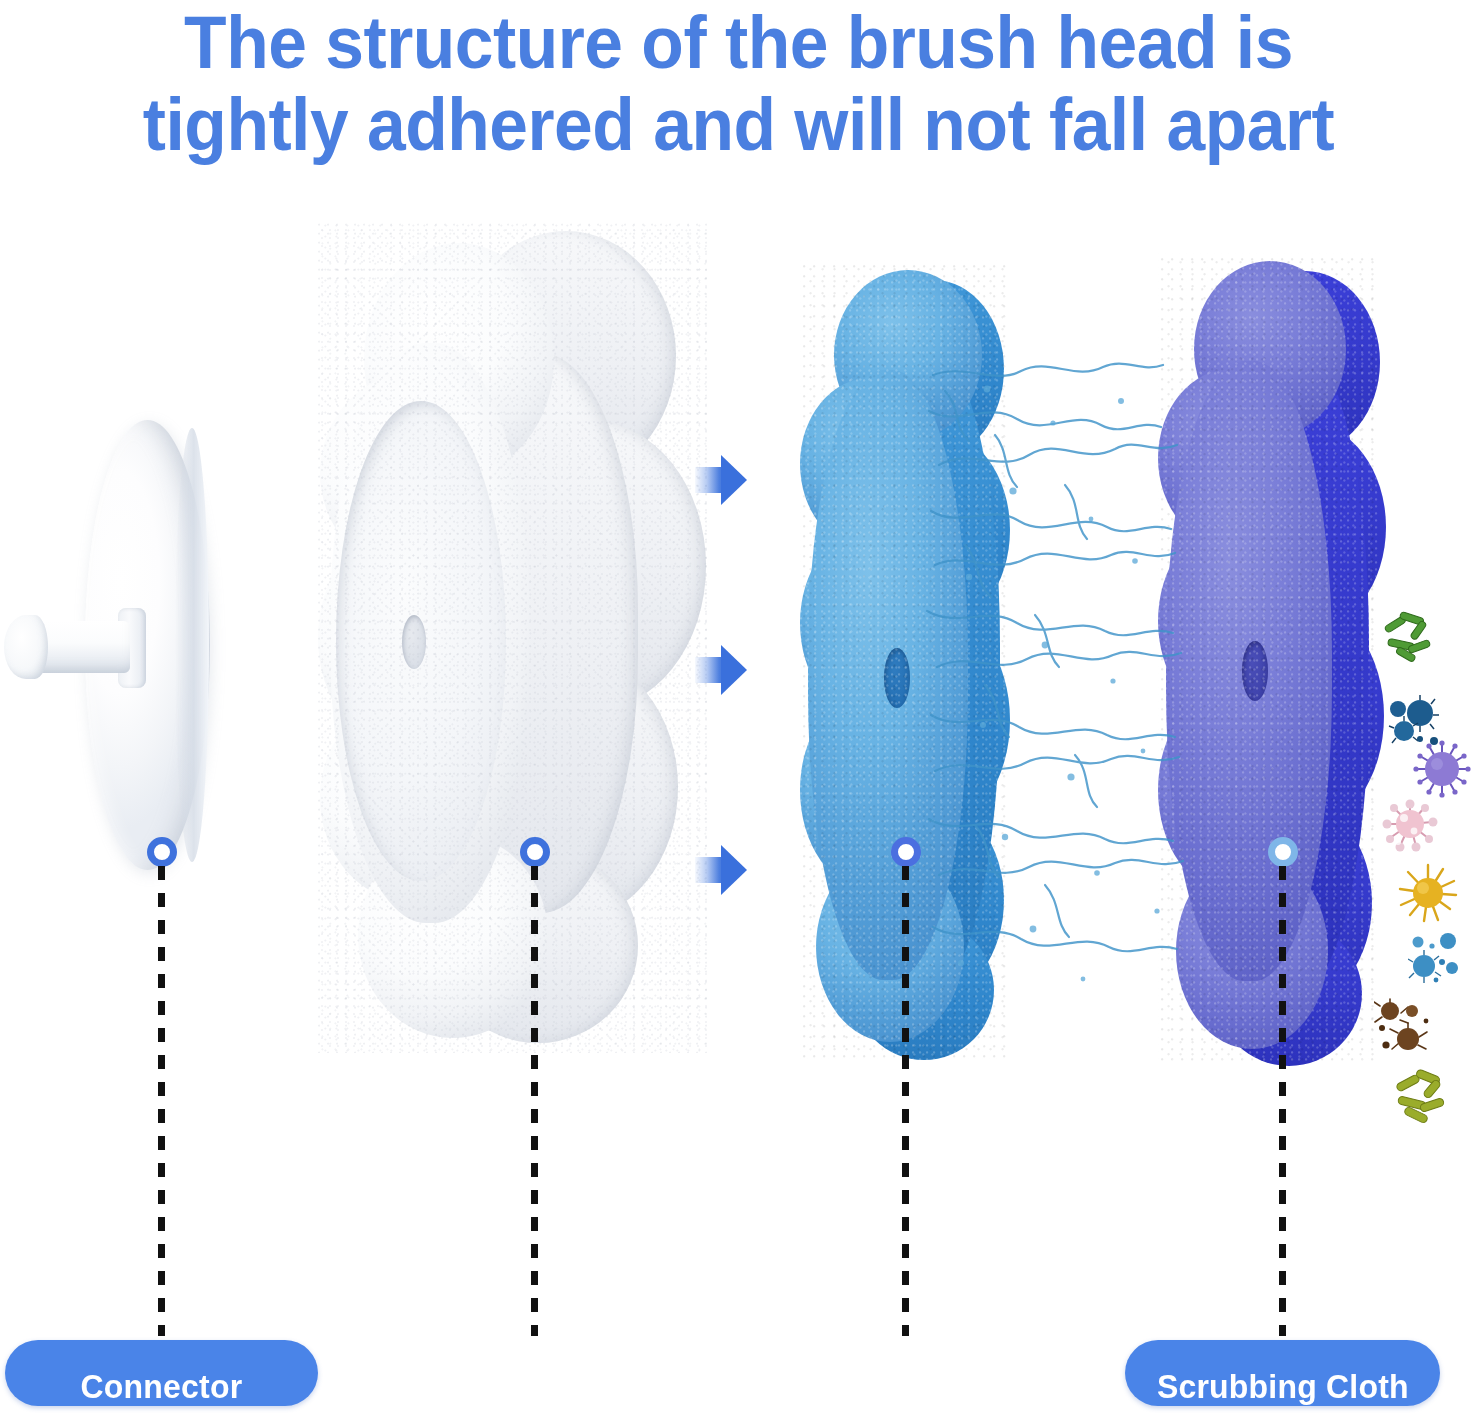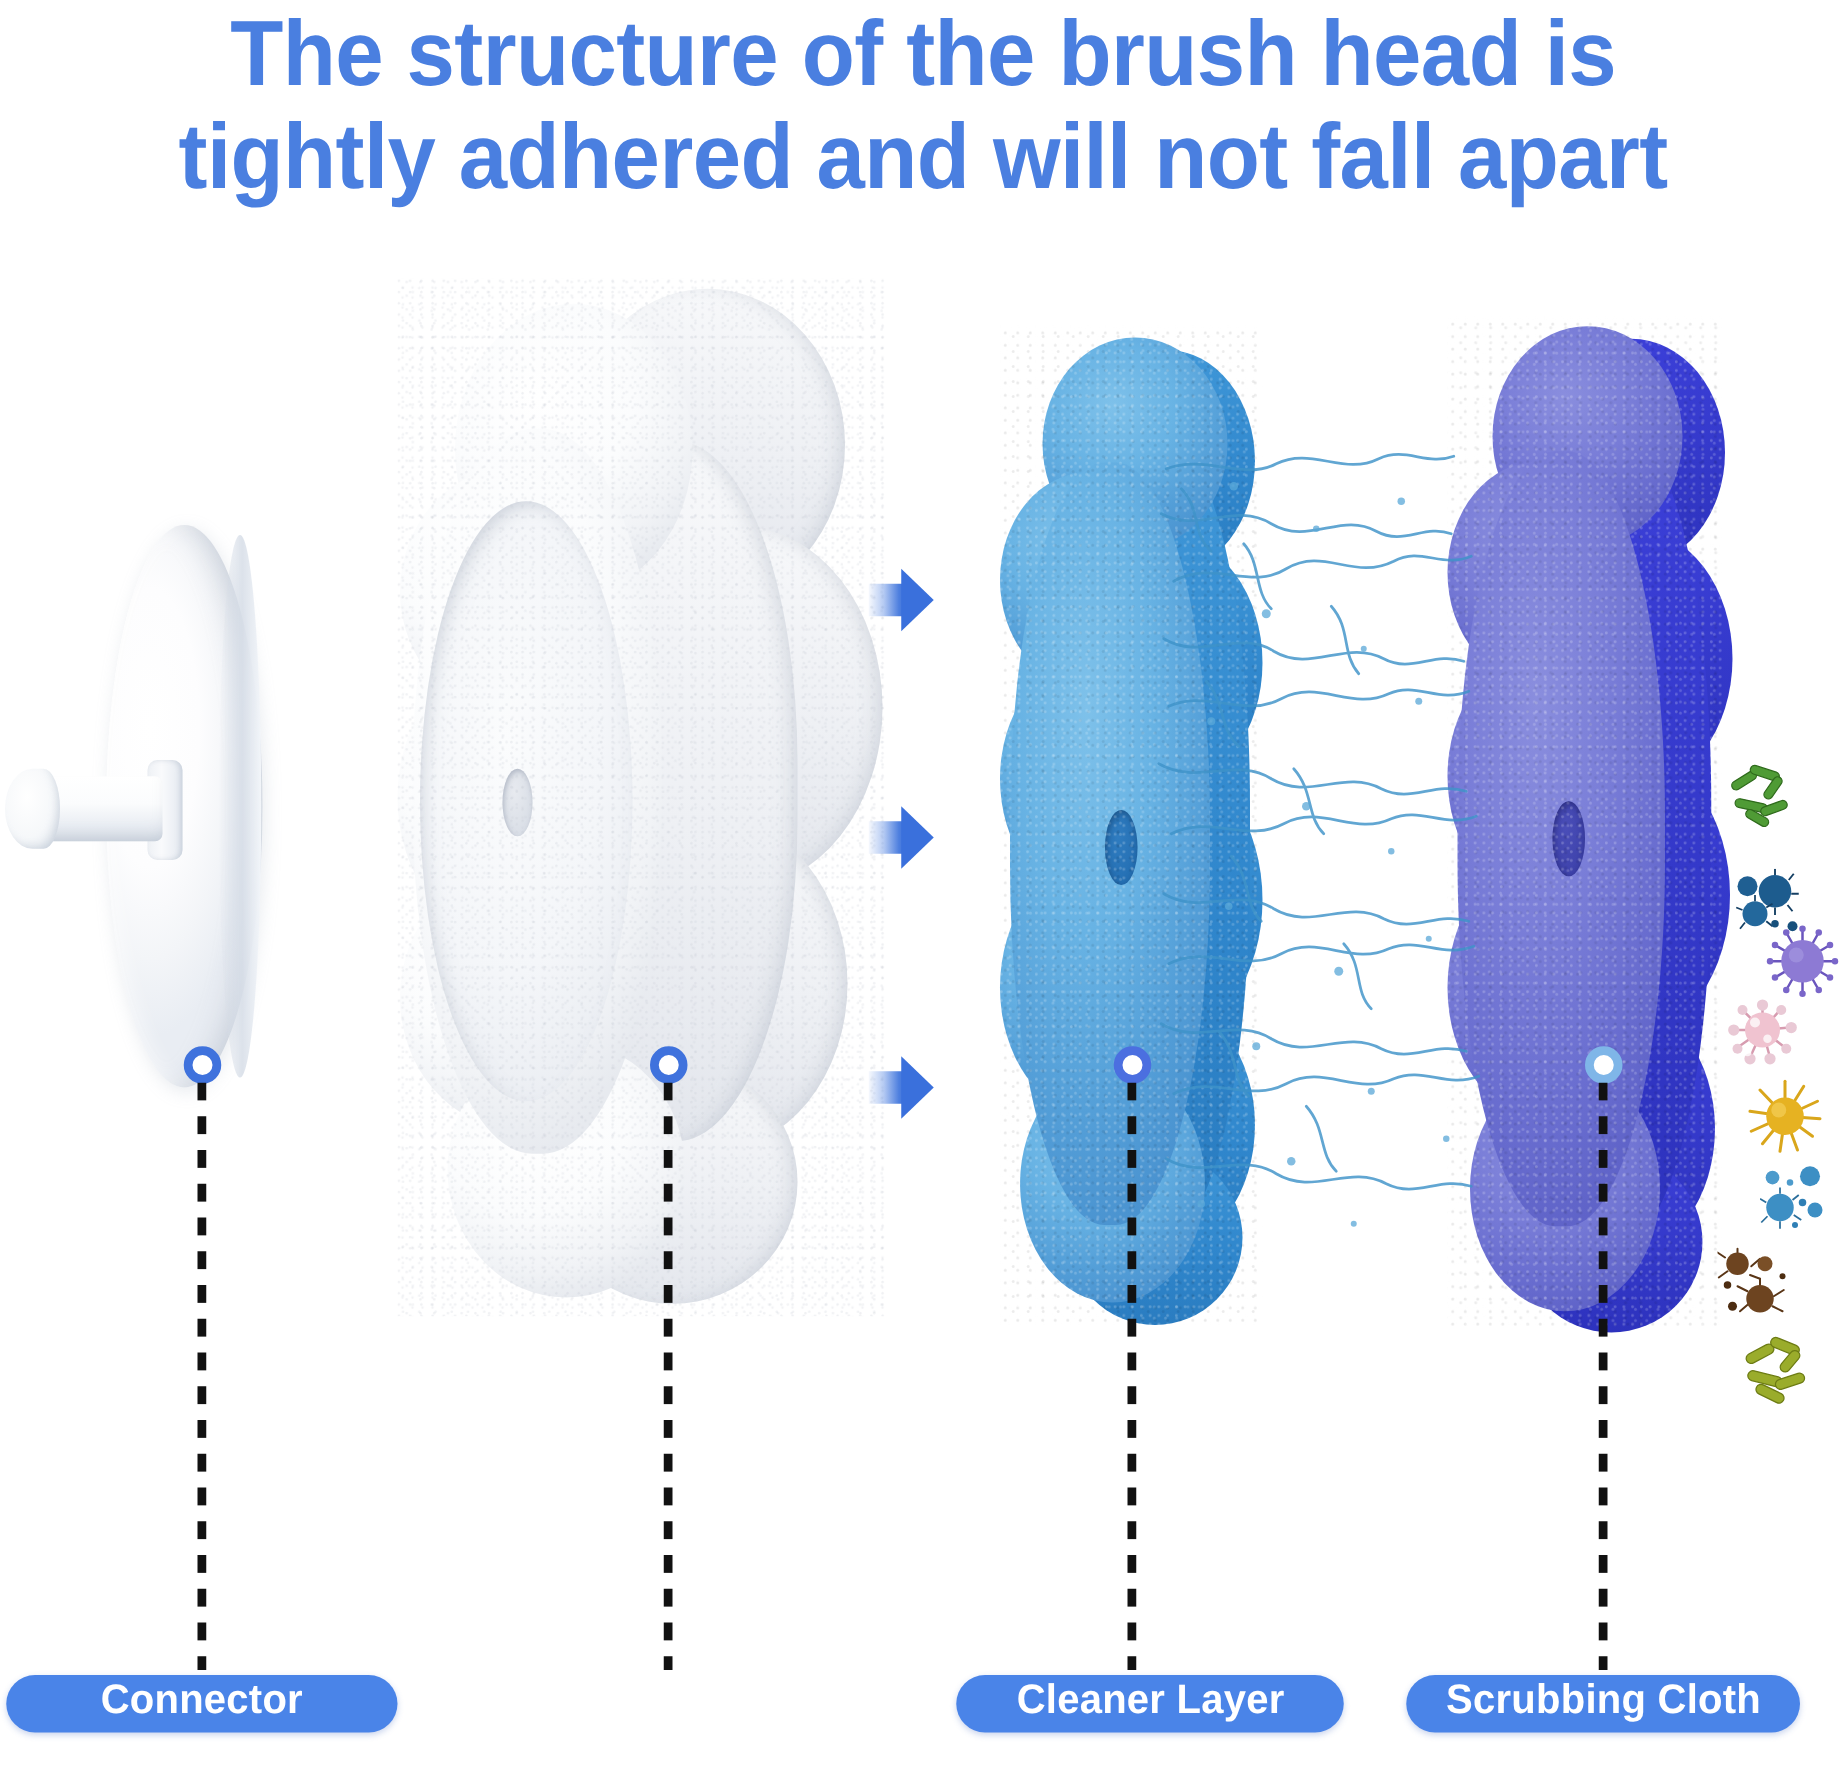--- a/index.html
+++ b/index.html
@@ -223,26 +223,26 @@
   .dash {
     position: absolute;
     width: 7px;
     background-image: linear-gradient(#111111 0 52%, rgba(0,0,0,0) 52% 100%);
     background-size: 7px 27px;
   }
 
   
   .pill {
     position: absolute;
-    height: 46px;
+    height: 66px;
     border-radius: 33px;
     background: #4a84e8;
     color: #ffffff;
     display: flex;
-    align-items: flex-start;
+    align-items: flex-end;
     justify-content: center;
     font-family: "Liberation Sans", sans-serif;
     font-weight: 700;
     font-size: 33px;
     letter-spacing: 0.2px;
     box-shadow: 0 2px 5px rgba(60,100,190,0.28);
   }
   .pill span { transform: scaleX(0.97); display:inline-block; }
 </style>
 </head>
@@ -575,21 +575,18 @@
   <div class="dash" style="left:902px; top:866px; height:470px;"></div>
 
   <div class="marker m4" style="left:1268px; top:837px;"></div>
   <div class="dash" style="left:1279px; top:866px; height:470px;"></div>
 
   <div class="pill" style="left:5px; top:1340px; width:313px;">
     <span>Connector</span>
   </div>
 
 
-  <div class="pill" style="left:765px; top:1340px; width:310px;">
-    <span>Cleaner Layer</span>
-  </div>
 
   <div class="pill" style="left:1125px; top:1340px; width:315px;">
     <span>Scrubbing Cloth</span>
   </div>
 
 </div>
 
 </body></html>

